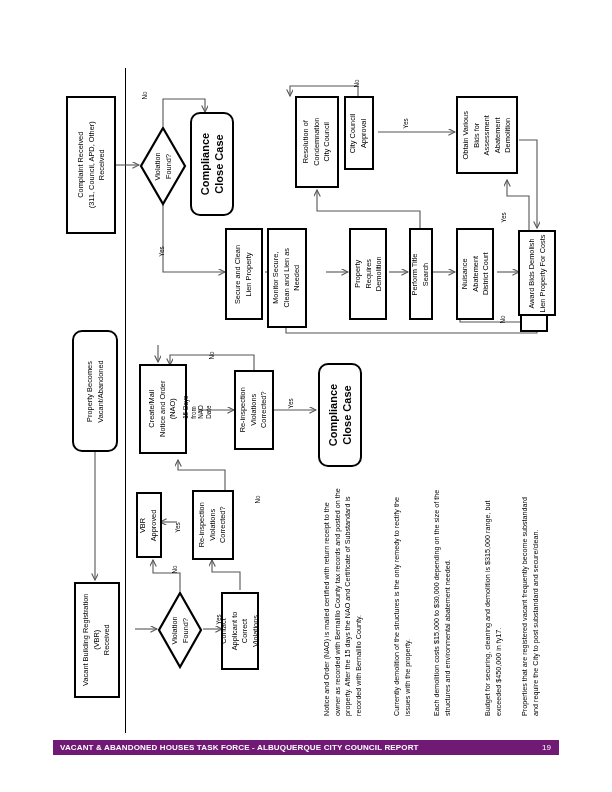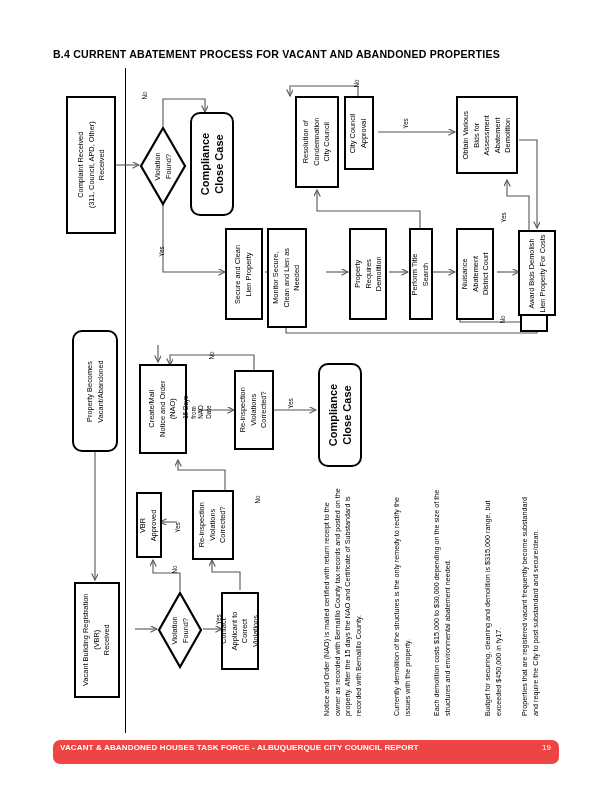--- a/index.html
+++ b/index.html
@@ -5,22 +5,22 @@
   html,body{margin:0;padding:0;background:#ffffff;}
   body{width:612px;height:792px;position:relative;overflow:hidden;
        font-family:"Liberation Sans", sans-serif;color:#000;}
   .page{position:absolute;left:0;top:0;width:612px;height:792px;}
 
   
   .heading{position:absolute;left:53px;top:48px;font-size:10.6px;font-weight:bold;
            letter-spacing:.2px;white-space:nowrap;}
 
   
-  .footer{position:absolute;left:53px;top:740px;width:506px;height:24px;
-          background:#ef4444;border-radius:7px;}
+  .footer{position:absolute;left:53px;top:740px;width:506px;height:15px;
+          background:#701a75;}
   .footer-text{position:absolute;left:7px;top:3px;font-size:8px;font-weight:bold;
                color:#ffffff;letter-spacing:.15px;white-space:nowrap;}
   .footer-page{position:absolute;right:8px;top:3px;font-size:8px;font-weight:normal;
                color:#ffffff;}
 
   
   .node{position:absolute;box-sizing:border-box;background:#fff;border:1.6px solid #000;
         display:flex;align-items:center;justify-content:center;}
   .node.thick{border-width:2.2px;}
   .node .lbl{transform:rotate(-90deg);white-space:nowrap;text-align:center;
@@ -52,21 +52,20 @@
         font-size:7.2px;line-height:10.6px;width:232px;white-space:pre-wrap;}
 
   
   #wires{position:absolute;left:0;top:0;width:612px;height:792px;pointer-events:none;}
 </style>
 </head>
 <body>
 
 <div class="page">
 
-  <div class="heading">B.4  CURRENT ABATEMENT PROCESS FOR VACANT AND ABANDONED PROPERTIES</div>
 
   <div class="vrule" style="left:125px;top:68px;height:665px;"></div>
 
   <svg id="wires">
     <defs>
       <marker id="ah" markerWidth="7" markerHeight="7" refX="6" refY="3" orient="auto">
         <path d="M0,0 L6,3 L0,6" fill="none" stroke="#555" stroke-width="1"></path>
       </marker>
       <marker id="ahk" markerWidth="7" markerHeight="7" refX="6" refY="3" orient="auto">
         <path d="M0,0 L6,3 L0,6" fill="none" stroke="#333" stroke-width="1"></path>

